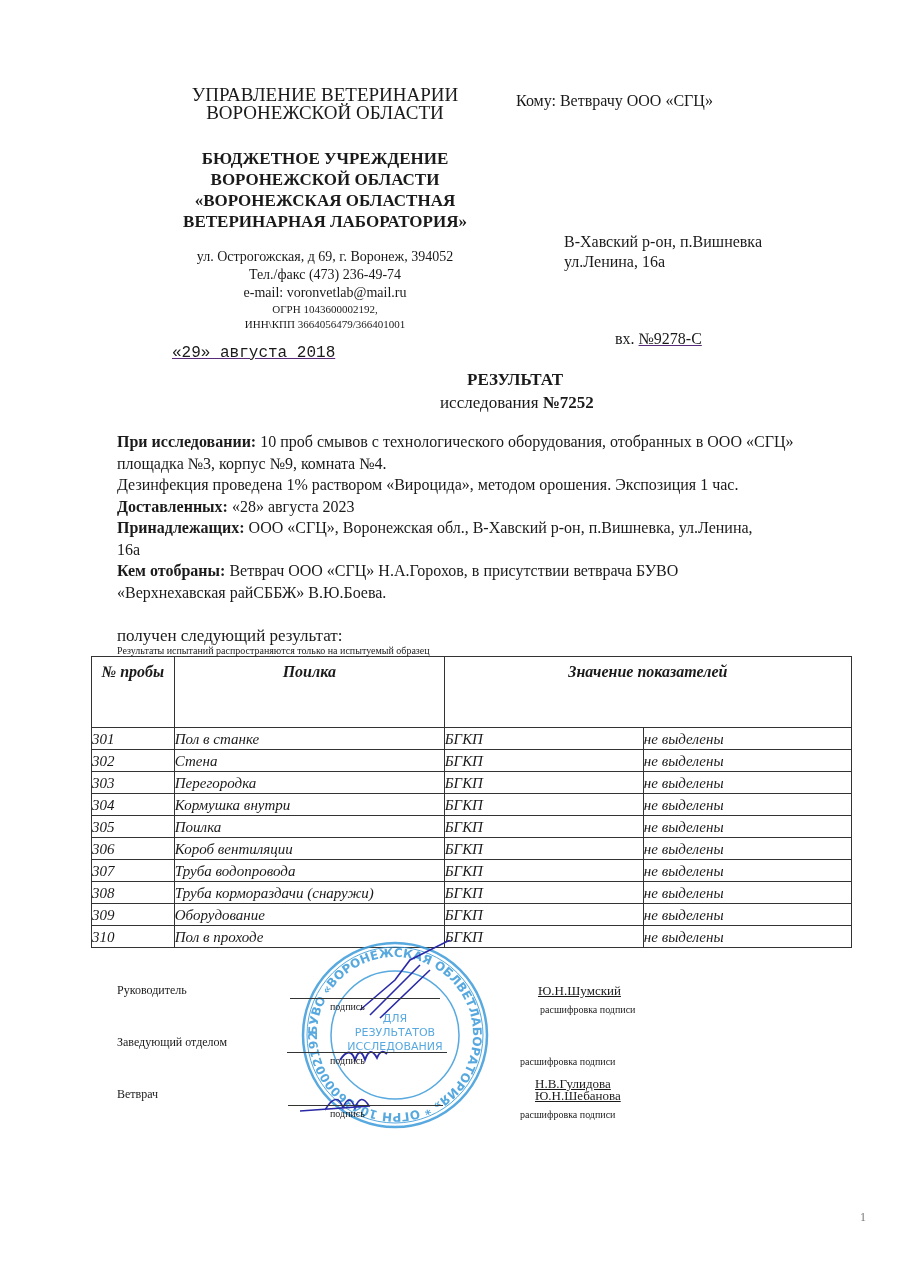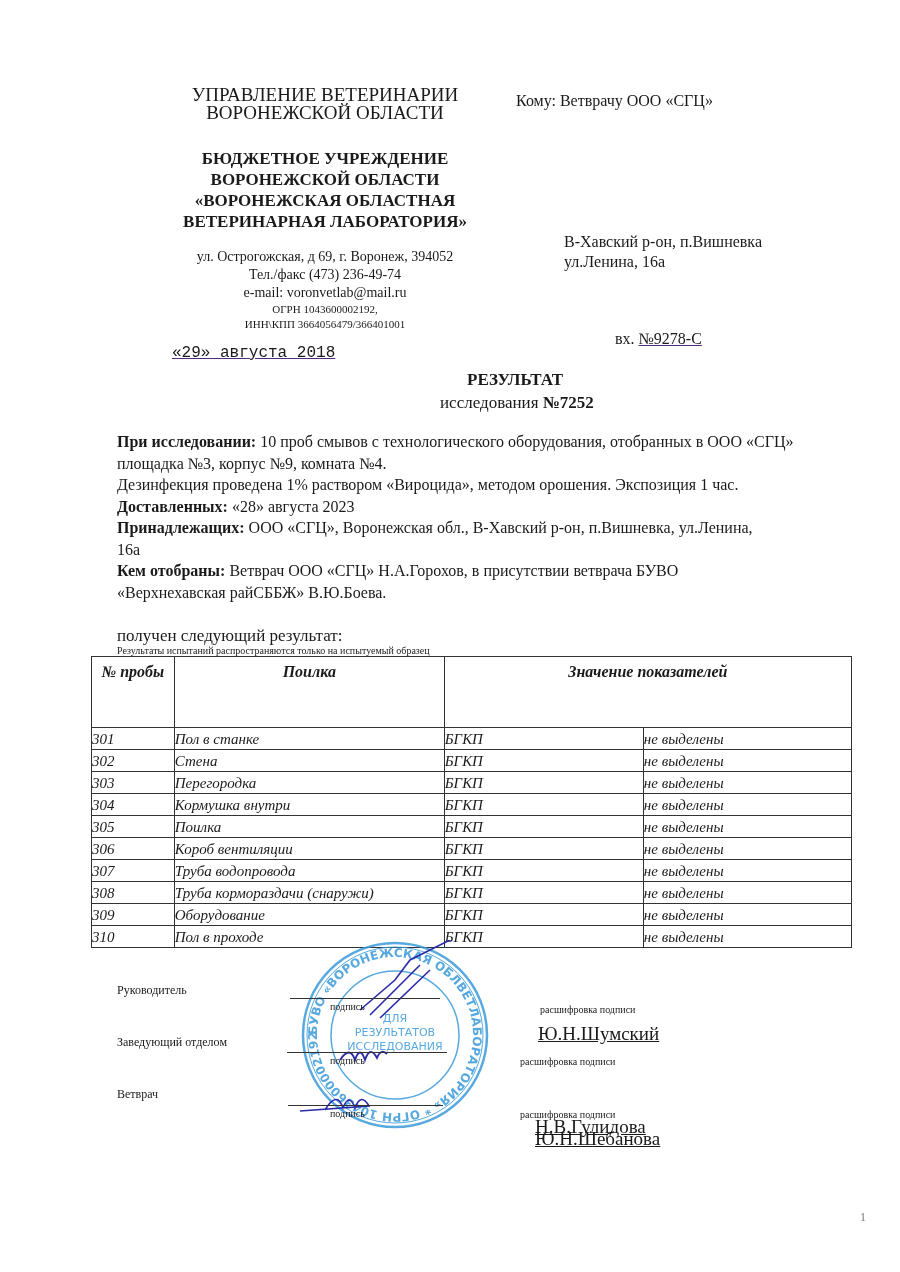--- a/index.html
+++ b/index.html
@@ -36,21 +36,21 @@
   table.res { position:absolute; left:91px; top:656px; width:761px; border-collapse:collapse; font-size:15px;font-style:italic; }
   table.res td, table.res th { border:1px solid #333; padding:0; }
   table.res th { font-weight:bold; font-size:16px; vertical-align:top; height:64px; padding-top:6px; }
   table.res td { height:21px; line-height:20px; }
   .c1 { width:82px; } .c2 { width:270px; } .c3 { width:199px; } .c4 { width:208px; }
 
   
   .sig-label { position:absolute; left:117px; font-size:12px; }
   .sig-line { position:absolute; border-top:1px solid #333; }
   .sig-cap { position:absolute; font-size:10px; }
-  .sig-name { position:absolute; font-size:19px; text-decoration:underline;margin-top:40px; }
+  .sig-name { position:absolute; font-size:13px; text-decoration:underline; }
   .sig-dec { position:absolute; font-size:10px; }
 
   #stamp { position:absolute; left:300px; top:940px; width:190px; height:190px; }
   #page-num { position:absolute; left:860px; top:1210px; font-size:12px; color:#777; }
 </style>
 </head>
 <body>
 
 <div id="hdr-left" class="abs">
   <div class="dept">УПРАВЛЕНИЕ ВЕТЕРИНАРИИ</div>

